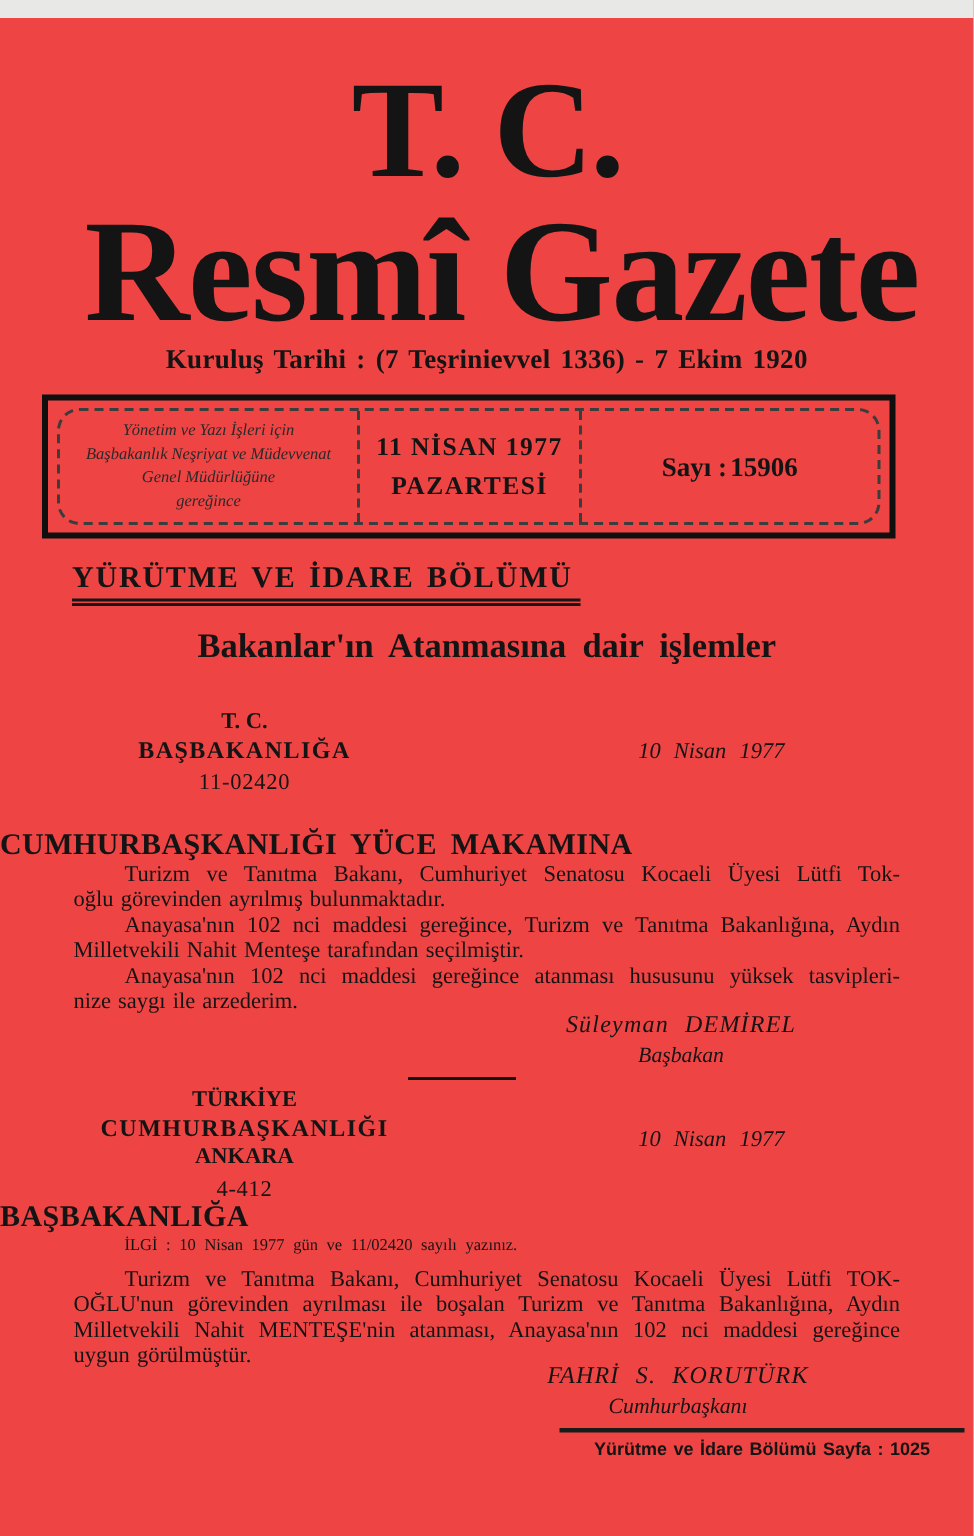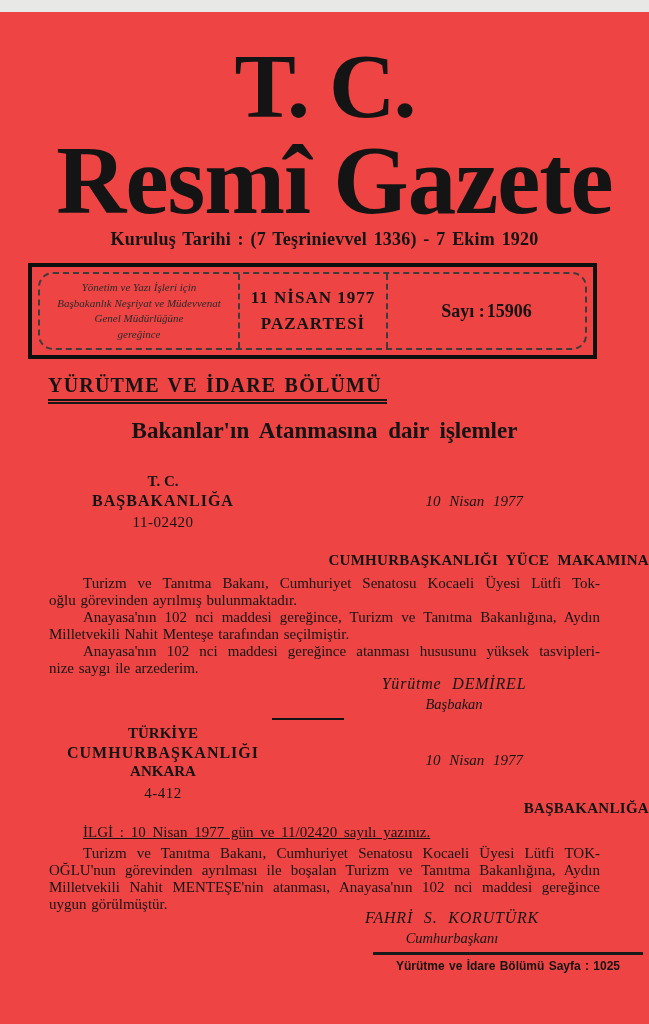--- a/index.html
+++ b/index.html
@@ -102,33 +102,33 @@
     font-style: italic;
     font-size: 15px;
     word-spacing: 5px;
     right: 126px;
   }
   .lh1-date { top: 481px; }
   .lh2-date { top: 740px; }
 
   .salutation {
     left: 0; right: 0;
-    text-align: right;
+    text-align: left;
     font-weight: bold;
-    font-size: 15px;
+    font-size: 20px;
     letter-spacing: 0.3px; word-spacing: 4px;
   }
   .salutation1 { top: 540px; }
   .salutation2 { top: 788px; }
 
   
   .letter-body { left: 49px; width: 551px; font-size: 15px; line-height: 17px; }
   .body1 { top: 563px; }
   .body2 { top: 833px; }
-  .reference { top: 812px; left: 49px; width: 551px; font-size: 15px; text-indent: 34px; word-spacing: 3px; text-decoration: underline; }
+  .reference { top: 812px; left: 49px; width: 551px; font-size: 11px; text-indent: 34px; word-spacing: 3px; }
   .pline { display: block; text-align: justify; text-align-last: justify; word-spacing: 1px; }
   .pline.pl-open { text-indent: 34px; }
   .pline.pl-close { text-align-last: left; }
 
   
   .signature {
     text-align: center;
     font-style: italic;
     transform: translateX(-50%);
   }
@@ -197,21 +197,21 @@
   <div class="abs letter-body body1">
     <span class="pline pl-open">Turizm ve Tanıtma Bakanı, Cumhuriyet Senatosu Kocaeli Üyesi Lütfi Tok-</span>
     <span class="pline pl-close">oğlu görevinden ayrılmış bulunmaktadır.</span>
     <span class="pline pl-open">Anayasa'nın 102 nci maddesi gereğince, Turizm ve Tanıtma Bakanlığına, Aydın</span>
     <span class="pline pl-close">Milletvekili Nahit Menteşe tarafından seçilmiştir.</span>
     <span class="pline pl-open">Anayasa'nın 102 nci maddesi gereğince atanması hususunu yüksek tasvipleri-</span>
     <span class="pline pl-close">nize saygı ile arzederim.</span>
   </div>
 
   <div class="abs signature sig1">
-    <div class="sig-name">Yürütme DEMİREL</div>
+    <div class="sig-name">Süleyman DEMİREL</div>
     <div class="sig-title">Başbakan</div>
   </div>
 
   <div class="abs separator"></div>
 
   <div class="abs sender lh2-sender">
     <div class="sender-line-sm">TÜRKİYE</div>
     <div class="sender-line-lg">CUMHURBAŞKANLIĞI</div>
     <div class="sender-line-sm">ANKARA</div>
     <div class="sender-ref">4-412</div>

